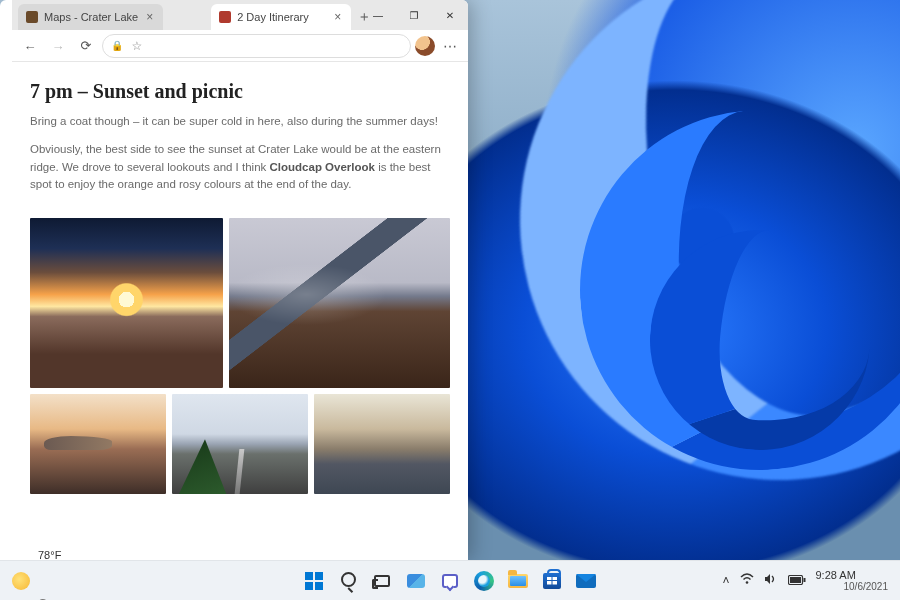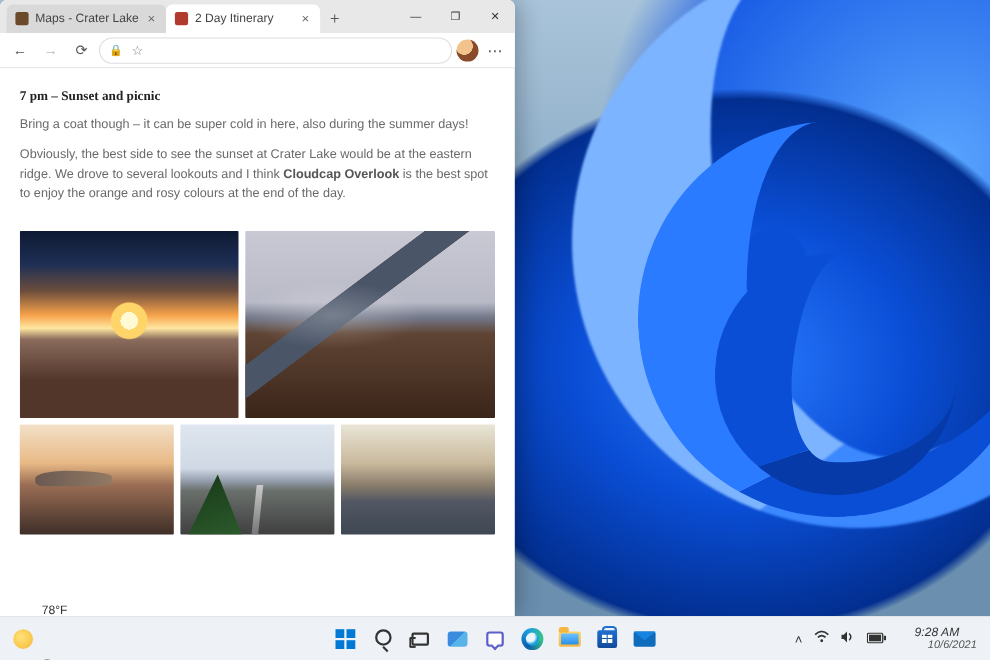--- a/index.html
+++ b/index.html
@@ -25,35 +25,35 @@
         transform: rotate(-5deg); }
   .s3 { width: 220px; height: 220px; right: 30px; top: 230px;
         border-width: 0 0 30px 70px; border-color: transparent transparent #053aa8 #0a4ed6;
         transform: rotate(5deg); }
 
   
   .browser {
     position: absolute; left: 0; top: 0; width: 468px; height: 560px;
     background: #fff; display: flex; flex-direction: column;
     box-shadow: 4px 0 20px rgba(0,0,0,.25);
-    border-radius: 6px 6px 0 0; overflow: hidden;
+    border-radius: 6px 6px 0 0; overflow: hidden; padding-left: 12px;
   }
 
   .tabstrip {
     height: 30px; background: #e8e8e8; display: flex; align-items: flex-end;
     padding-left: 6px; position: relative;
   }
   .tab {
     height: 26px; min-width: 140px; max-width: 150px;
     display: flex; align-items: center; gap: 6px;
     padding: 0 8px; font-size: 11px; color: #444;
     border-radius: 6px 6px 0 0; position: relative;
   }
   .tab.inactive { background: #d9d9d9; }
-  .tab.active { background: #fff; }
+  .tab.active { background: #fff; margin-left: 48px; }
   .tab .favicon { width: 12px; height: 12px; border-radius: 2px; }
   .tab .close { margin-left: auto; font-size: 12px; color: #666; line-height: 1; padding: 2px; }
   .tab-new { width: 26px; height: 26px; display: flex; align-items: center; justify-content: center; font-size: 14px; color: #555; }
   .winctrl { position: absolute; right: 0; top: 0; display: flex; height: 30px; }
   .winctrl div { width: 36px; display: flex; align-items: center; justify-content: center; font-size: 10px; color: #333; }
 
   .toolbar {
     height: 32px; background: #fff; border-bottom: 1px solid #e6e6e6;
     display: flex; align-items: center; gap: 4px; padding: 0 6px;
   }
@@ -65,21 +65,21 @@
   }
   .addr .lock { font-size: 10px; color: #777; }
   .star { color: #888; font-size: 12px; padding: 0 2px; }
   .avatar { width: 20px; height: 20px; border-radius: 50%; background: radial-gradient(circle at 35% 30%, #f2c38d 0 40%, #8a4b2a 42% 100%); }
   .more { font-size: 14px; color: #555; letter-spacing: 1px; padding: 0 4px; }
 
   .content {
     flex: 1; overflow: hidden; padding: 18px 18px 8px 18px;
     display: flex; flex-direction: column; gap: 10px;
   }
-  .heading { font-family: Georgia, 'Times New Roman', serif; font-weight: 700; font-size: 12px; color: #222; }
+  .heading { font-family: Georgia, 'Times New Roman', serif; font-weight: 700; font-size: 20px; color: #222; }
   .para { font-size: 11.5px; line-height: 1.55; color: #6a6a6a; }
   .para strong { color: #555; font-weight: 700; }
 
   .gallery { margin-top: 14px; display: flex; flex-direction: column; gap: 6px; }
   .row1 { display: flex; gap: 6px; }
   .row1 .imgbox { height: 170px; }
   .row1 .imgbox:first-child { flex: 0 0 46%; }
   .row1 .imgbox:last-child  { flex: 1; }
   .row2 { display: flex; gap: 6px; }
   .row2 .imgbox { flex: 1; height: 100px; }
@@ -153,21 +153,21 @@
   .explorer::before{content:"";position:absolute;left:0;top:-4px;width:9px;height:5px;background:#f5b742;border-radius:2px 2px 0 0;}
   .explorer::after{content:"";position:absolute;inset:2px 2px 2px 2px;background:linear-gradient(#6ec1ff,#2a8fe6);border-radius:1px;}
   .store { width:18px; height:16px; background:linear-gradient(#1f6fd0,#114a99); border-radius:2px; position:relative;}
   .store::before{content:"";position:absolute;left:4px;top:-4px;width:10px;height:6px;border:2px solid #1f6fd0;border-bottom:none;border-radius:4px 4px 0 0;}
   .store::after{content:"";position:absolute;left:4px;top:4px;width:10px;height:8px;background:#fff;clip-path:polygon(0 0,45% 0,45% 45%,0 45%,0 55%,45% 55%,45% 100%,55% 100%,55% 55%,100% 55%,100% 45%,55% 45%,55% 0,100% 0,100% 100%,0 100%);}  
   .mail { width:20px; height:14px; background:#0f6cbd; border-radius:2px; position:relative;}
   .mail::after{content:"";position:absolute;left:0;right:0;top:0;height:0;border-left:10px solid transparent;border-right:10px solid transparent;border-top:8px solid #1484e0;}
 
   .tray { margin-left: auto; display: flex; align-items: center; gap: 10px; padding: 0 12px; }
   .tray .ico { color:#333; font-size:12px; }
-  .clock { text-align: center; line-height: 1.1; font-style: italic; }
+  .clock { text-align: left; line-height: 1.1; }
   .clock .t { font-size: 11px; }
   .clock .d { font-size: 10px; color:#555;margin-left:28px; }
 </style>
 </head>
 <body>
 
 <div class="desktop">
   <div class="swirl s1"></div>
   <div class="swirl s2"></div>
   <div class="swirl s3"></div>

